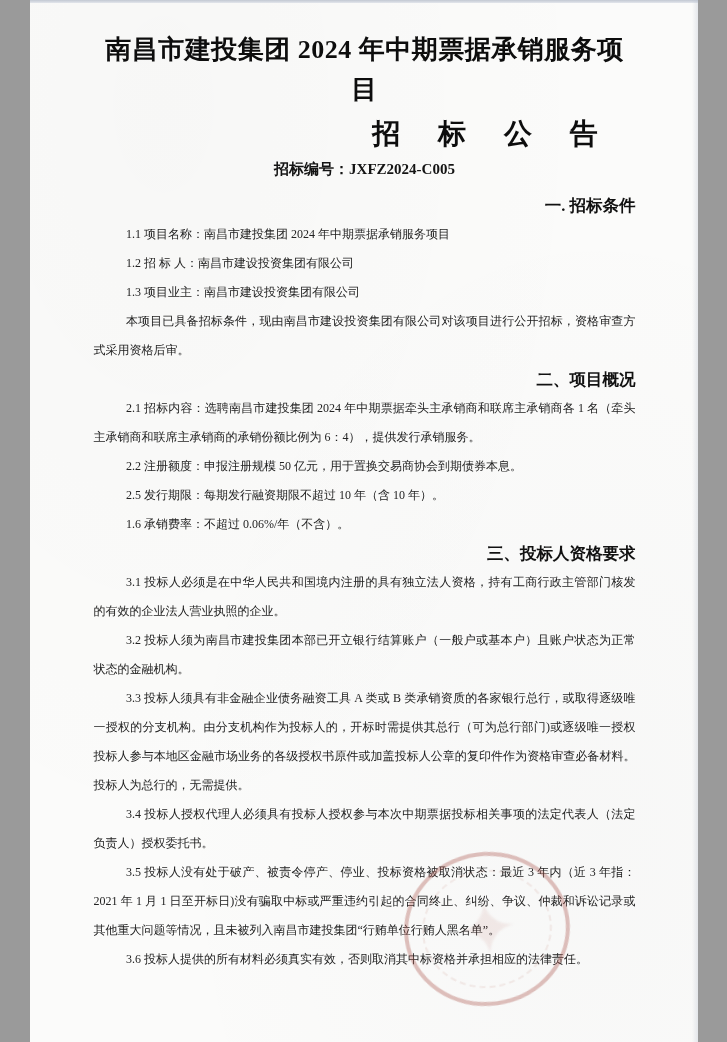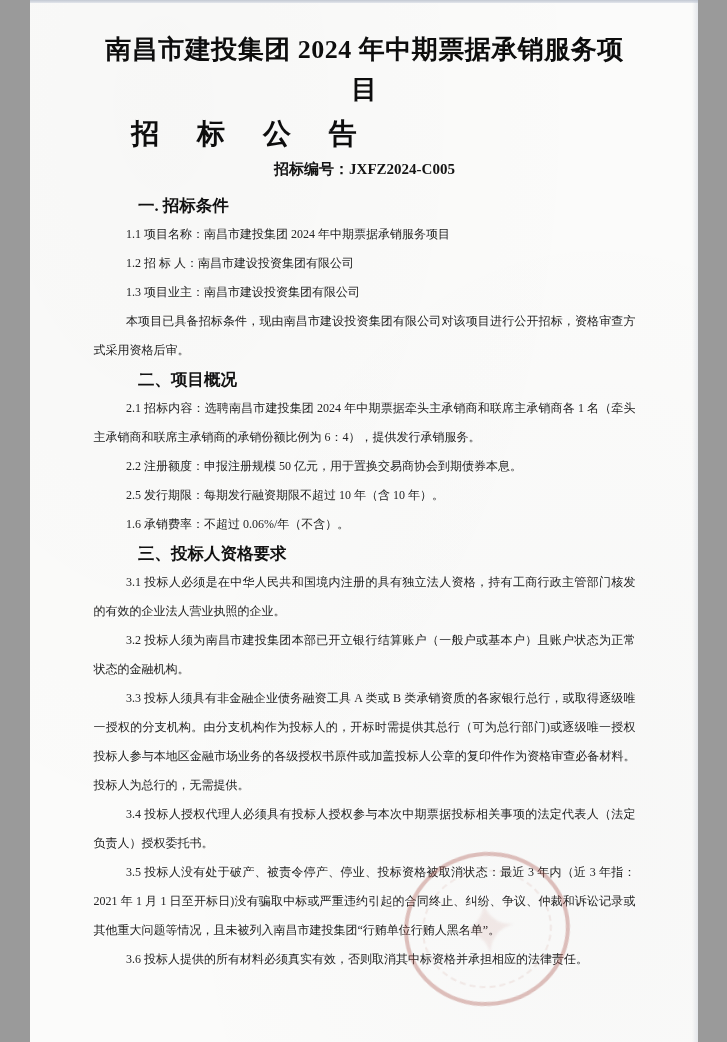--- a/index.html
+++ b/index.html
@@ -33,40 +33,41 @@
     font-weight:bold;
     text-align:center;
     letter-spacing:0.5px;
     color:#0d0d0d;
     line-height:40px;
   }
   .doc-subtitle{
     margin:4px 0 6px 0;
     font-size:28px;
     font-weight:bold;
-    text-align:left;
+    text-align:right;
     letter-spacing:1.35em;
     text-indent:1.35em; 
     color:#0d0d0d;
     line-height:40px;
   }
   .bid-number{
     margin:0 0 12px 0;
     font-size:15px;
     font-weight:bold;
     text-align:center;
     color:#141414;
   }
   .sec-heading{
     margin:0;
     font-size:16.5px;
     font-weight:bold;
     line-height:29px;
     text-indent:2.7em;
     color:#111;
+    text-align:right;
   }
   .para{
     margin:0;
     font-size:12px;
     line-height:29px;
     text-align:justify;
     text-indent:2.7em;
     color:#222;
   }
   

